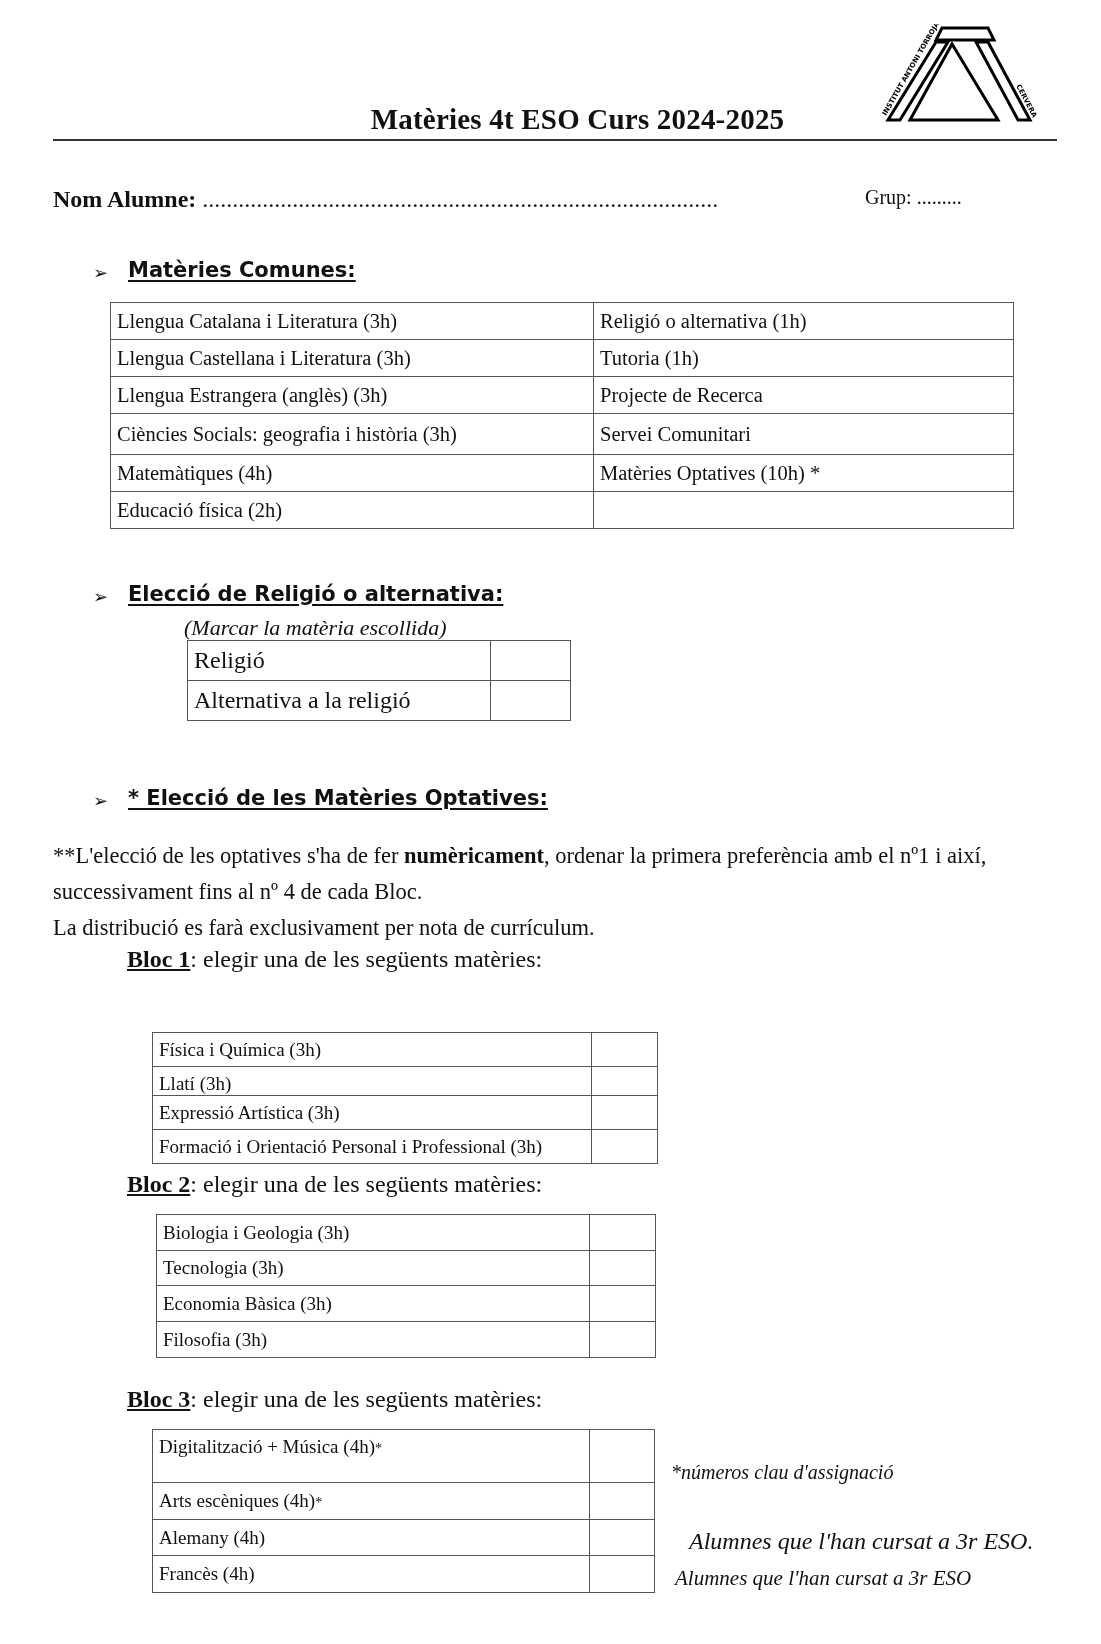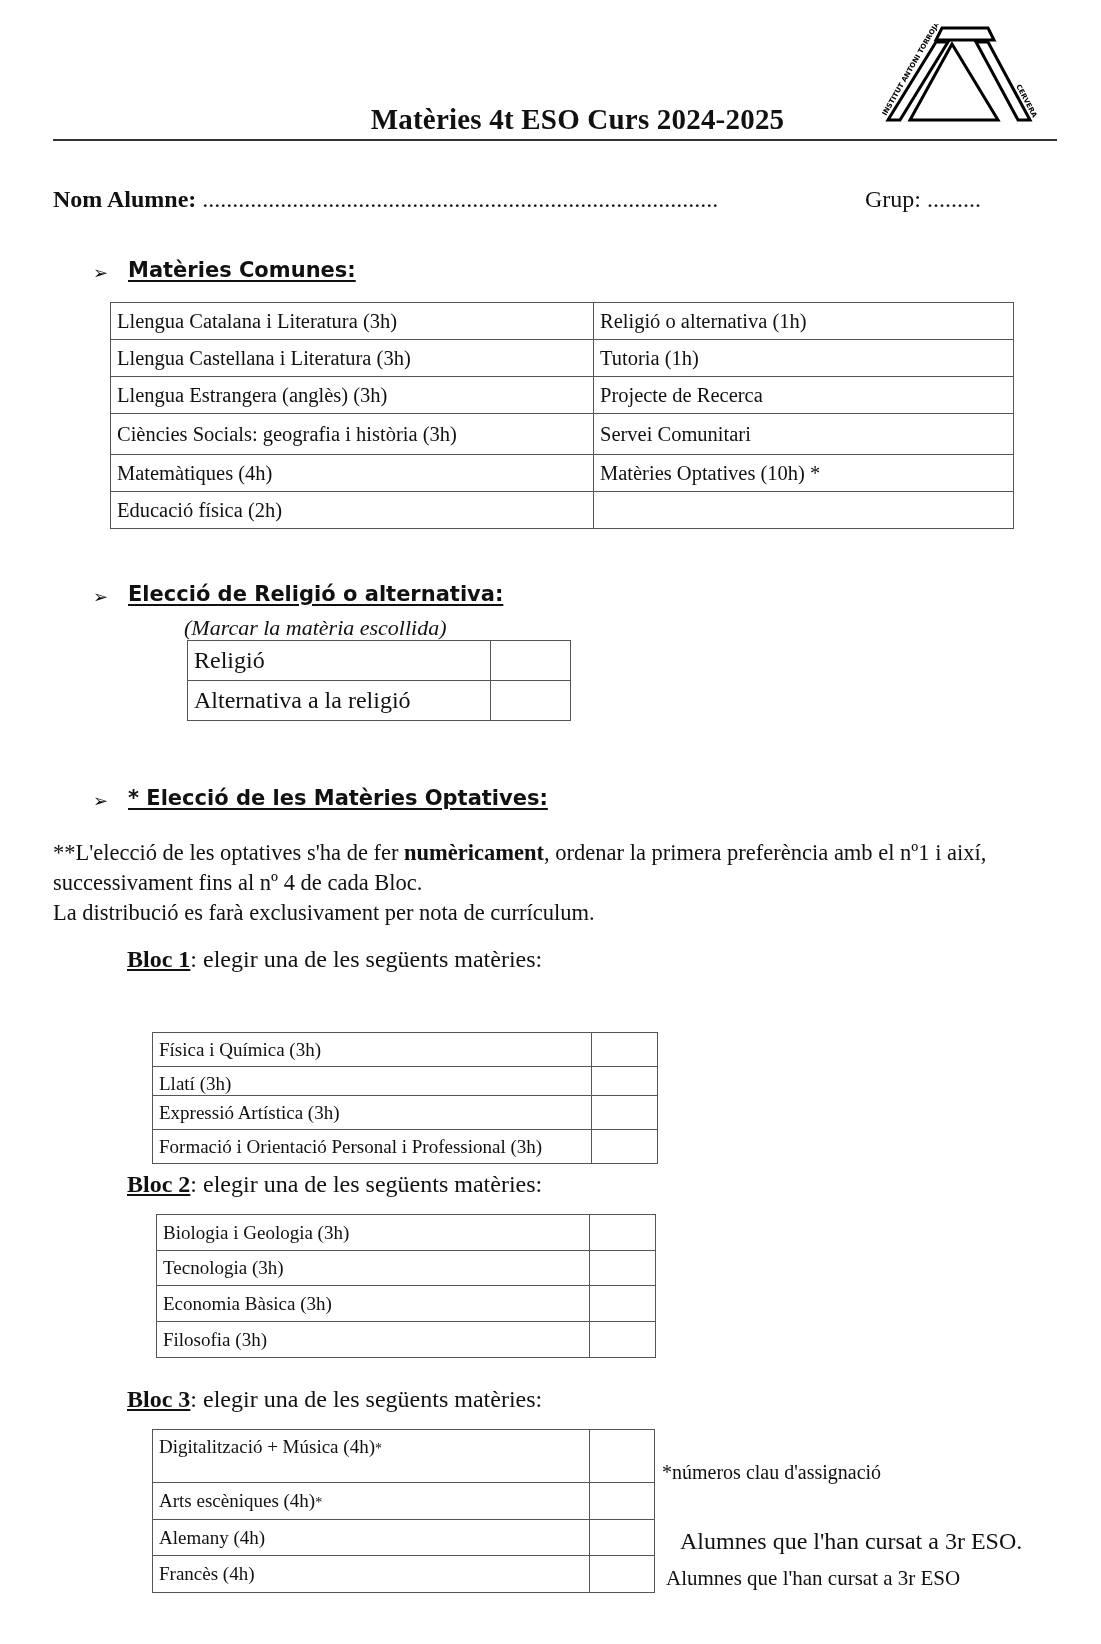--- a/index.html
+++ b/index.html
@@ -6,35 +6,35 @@
   body { width: 1101px; height: 1644px; position: relative; overflow: hidden;
          font-family: "Liberation Serif", serif; color: #111; }
   .abs { position: absolute; }
   .title { left: 0; width: 1101px; top: 103px; text-align: center; font-size: 29px; font-weight: bold;
            letter-spacing: 0.2px; }
   .title span { position: relative; left: 27px; }
   .rule { left: 53px; width: 1004px; top: 139px; height: 0; border-top: 2px solid #333; }
   .logo { left: 880px; top: 24px; width: 160px; height: 104px; }
   .nom { left: 53px; top: 186px; font-size: 24px; }
   .nom b { font-weight: bold; }
-  .grup { left: 865px; top: 186px; font-size: 24px; }
+  .grup { left: 865px; top: 186px; font-size: 20px; }
   .heading { font-family: "DejaVu Sans", sans-serif; font-weight: bold; font-size: 21px; text-decoration: underline;
              text-underline-offset: 3px; }
   .bullet { font-family: "DejaVu Sans", sans-serif; font-size: 18px; }
   table.grid { border-collapse: collapse; position: absolute; }
   table.grid td { border: 1.5px solid #555; padding: 0 6px; vertical-align: middle; }
   .common td { font-size: 20.5px; height: 36px; border-radius: 17px; }
   .common td.c1 { width: 470px; }
   .relig td { font-size: 24px; height: 39px; }
   .bloc td { font-size: 19px; }
   .italic { font-style: italic; }
-  .para { left: 53px; top: 838px; width: 1010px; font-size: 22.5px; line-height: 30px; }
+  .para { left: 53px; top: 838px; width: 1010px; font-size: 22.5px; line-height: 36px; }
   .bloc-label { font-size: 24px; }
   .bloc-label b { text-decoration: underline; }
-  .note { font-size: 20px; }
+  .note { font-style: italic; font-size: 20px; margin-left: 9px; }
 </style>
 </head>
 <body>
 
 <div class="abs title"><span>Matèries 4t ESO Curs 2024-2025</span></div>
 <div class="abs rule"></div>
 
 <div class="abs logo">
   <svg width="160" height="104" viewBox="0 0 160 104">
     <g fill="none" stroke="#000" stroke-width="3" stroke-linejoin="miter">

